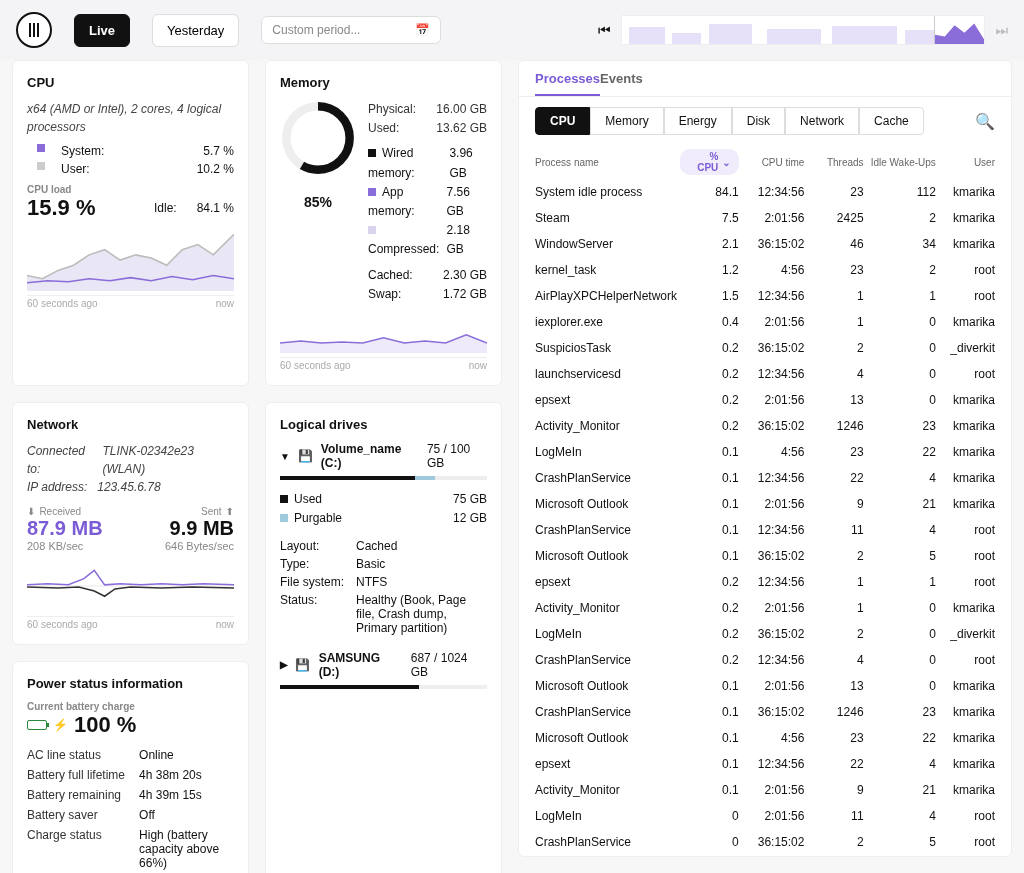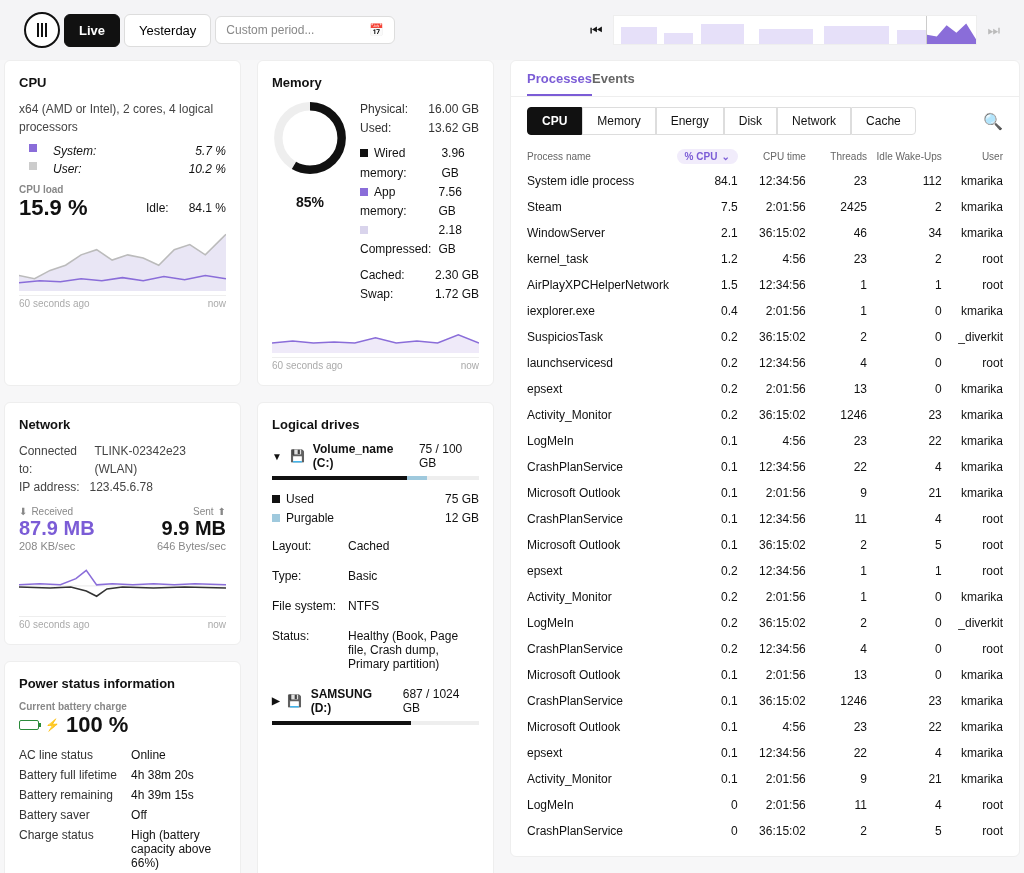--- a/index.html
+++ b/index.html
@@ -1,37 +1,37 @@
 <!DOCTYPE html>
 <html><head>
 <meta charset="utf-8">
 <style>
 * { margin: 0; padding: 0; box-sizing: border-box; }
 body { font-family: -apple-system, BlinkMacSystemFont, "Segoe UI", Arial, sans-serif; font-size: 12px; color: #111; background: #f7f7f8; }
 .app { width: 1024px; height: 873px; display: flex; flex-direction: column; }
-.toolbar { display: flex; align-items: center; padding: 12px 24px; gap: 4px; background: #f4f4f6; }
+.toolbar { display: flex; align-items: center; padding: 12px 16px; gap: 22px; background: #f4f4f6; }
 .circle-btn { width: 36px; height: 36px; border-radius: 50%; border: 2px solid #111; background: #fff; display: flex; align-items: center; justify-content: center; cursor: pointer; }
 .circle-in { display:flex; gap:2px;}
 .circle-in span{width:2px;height:14px;background:#111;}
 .btn { padding: 8px 14px; border: 1px solid #ddd; border-radius: 6px; background: #fff; cursor: pointer; font-size: 13px; }
 .btn.dark { background: #111; color: #fff; border-color: #111; font-weight: 600;}
 .periodbox { flex: 0 0 180px; display: flex; align-items: center; border: 1px solid #ddd; border-radius: 6px; background: #fff; padding: 6px 10px; gap: 8px; color: #888; justify-content:space-between;}
 .spacer { flex: 1; }
 .timeline { flex: 0 0 410px; display: flex; align-items: center; gap: 10px; }
 .timeline-graph { flex: 1; height: 30px; background: #fff; border: 1px solid #eee; position: relative; overflow: hidden;}
 .tl-seg{position:absolute;bottom:0;background:#e6e0f9;}
 .timeline-tip { position: absolute; right: 0; top: 0; bottom: 0; width: 50px; background: #fff; border-left: 1px solid #ccc;}
 .timeline-graph svg{position:absolute;top:0;left:0;}
 .nav-icon { font-size: 14px; color: #111; cursor: pointer; }
 
-.main { flex:1; display: flex; gap: 16px; padding: 0 4px 16px; overflow:hidden;}
+.main { flex:1; display: flex; gap: 16px; padding: 0 12px 16px; overflow:hidden;}
 .leftcols { width: 490px; display: grid; grid-template-columns: 1fr 1fr; gap: 16px; align-content:start;}
 .card { background: #fff; border: 1px solid #eee; border-radius: 6px; padding: 14px; }
 .card h3 { font-size: 13px; font-weight: 700; margin-bottom: 10px; }
-.sub { font-size: 12px; color: #444; line-height: 1.5; }
+.sub { font-size: 12px; color: #444; line-height: 1.5; font-style: italic; }
 .kv { display: flex; justify-content: space-between; font-size: 12px; line-height: 1.6; }
 .kv .k{color:#333;}
 .kv .v{color:#333;}
 .big { font-size: 22px; font-weight: 800; }
 .tinyhead{font-size:10px;color:#888;font-weight:700;}
 .chart { margin-top: 8px; position: relative; }
 .chart svg { width: 100%; height: auto; display:block;}
 .chfoot { display: flex; justify-content: space-between; font-size: 10px; color: #aaa; margin-top:4px; border-top:1px solid #eee; padding-top:2px;}
 .dot{display:inline-block;width:8px;height:8px;margin-right:6px;}
 .dot.pu{background:#8a6dd9;}
@@ -70,21 +70,21 @@
 .netbig .blk{text-align:left;}
 .netbig .blk.right{text-align:right;}
 .netbig .blk.right .val{color:#111;}
 .netlbl{font-size:10px;color:#888;display:flex;align-items:center;gap:4px;}
 .batt{display:flex;align-items:center;gap:6px;}
 .batt-icon{width:20px;height:10px;border:1px solid #2a8a3a;border-radius:2px;position:relative;}
 .batt-icon::after{content:'';position:absolute;right:-3px;top:2px;width:2px;height:4px;background:#2a8a3a;}
 .bolt{color:#2a8a3a;}
 .pwrgrid{display:grid;grid-template-columns:auto 1fr;gap:6px 14px;margin-top:10px;font-size:12px;}
 .pwrgrid .k{color:#333;}
-.cpu-legend{display:grid;grid-template-columns:auto auto 1fr auto;gap:4px 10px;font-size:12px;margin-top:8px;font-style:italic;}
+.cpu-legend{display:grid;grid-template-columns:auto auto 1fr auto;gap:4px 10px;font-size:12px;margin-top:8px;}
 .cpu-legend .r{text-align:right;}
 .driveicon{font-size:12px;}
 ::-webkit-scrollbar{width:6px;}
 ::-webkit-scrollbar-thumb{background:#ccc;border-radius:3px;}
 </style>
 </head>
 <body>
 
 <div class="app">
   <div class="toolbar">
@@ -272,21 +272,21 @@
             <div class="pur" style="left:65%;width:10%"></div>
           </div>
         <div class="kv">
             <span><span class="dot bl"></span><span>Used</span></span>
             <span>75 GB</span>
           </div>
         <div class="kv">
             <span><span class="dot" style="background:#9fc9dd"></span><span>Purgable</span></span>
             <span>12 GB</span>
           </div>
-        <div style="margin-top:10px;display:grid;grid-template-columns:auto 1fr;gap:16px 12px;font-size:12px;">
+        <div style="margin-top:10px;display:grid;grid-template-columns:auto 1fr;gap:4px 12px;font-size:12px;">
           <span>Layout:</span>
             <span>Cached</span>
           <span>Type:</span>
             <span>Basic</span>
           <span>File system:</span>
             <span>NTFS</span>
           <span>Status:</span>
             <span>Healthy (Book, Page file, Crash dump, Primary partition)</span>
         </div>
         <div class="drivehdr" style="margin-top:16px;">

